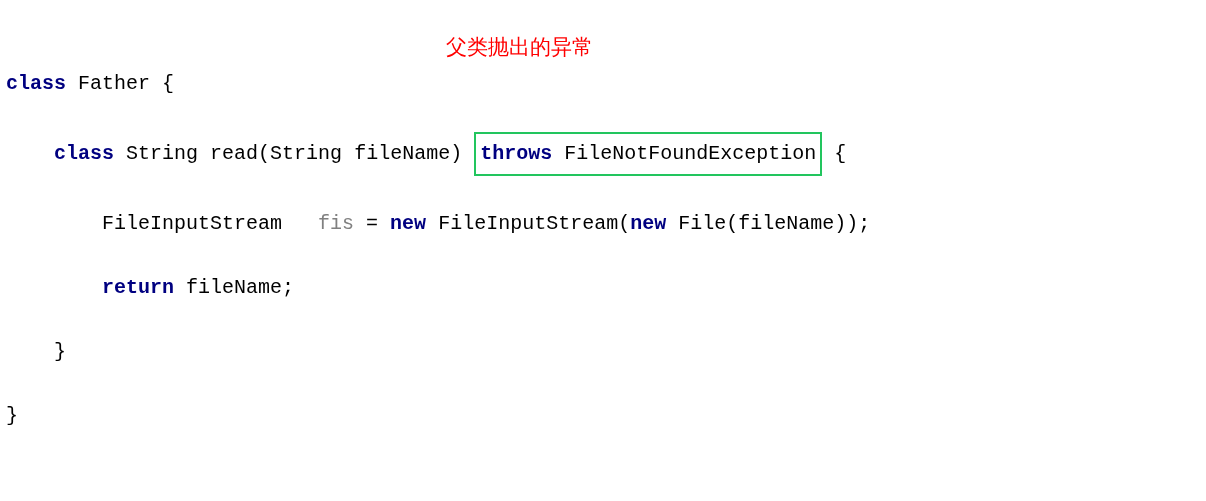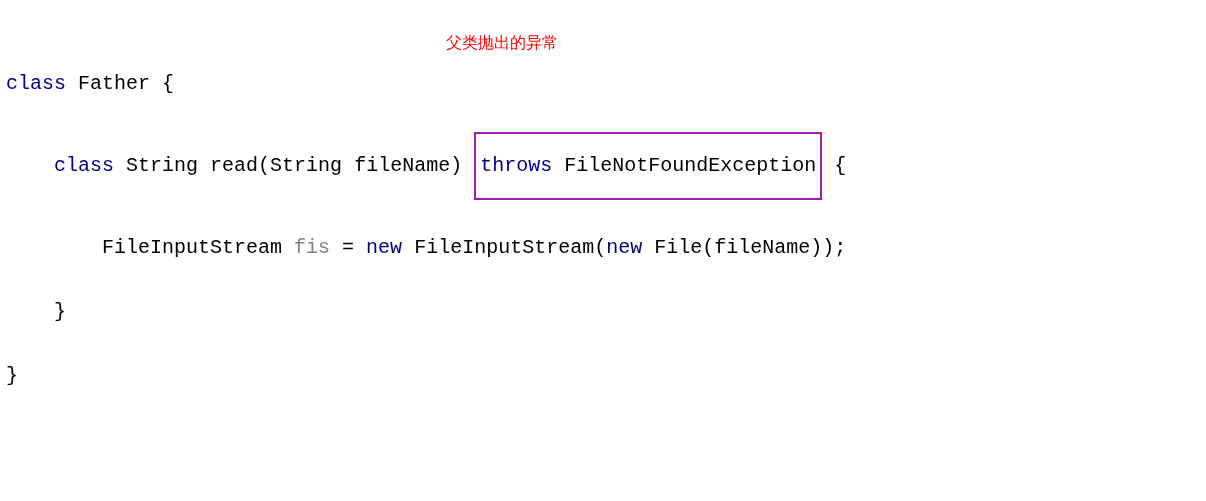--- a/index.html
+++ b/index.html
@@ -9,45 +9,46 @@
     font-family: "Courier New", Consolas, monospace;
     font-size: 20px;
     line-height: 1.6;
     color: #000000;
     width: 1206px;
   }
   .code-area {
     padding: 0 6px;
     white-space: pre;
   }
-  .kw { color: #000080; font-weight: normal; }
+  .kw { color: #000080; font-weight: bold; }
   .method-decl { color: #000000; }
-  .var-unused { color: #808080; }
+  .var-unused { color: #808080; margin-left: 24px; }
   .line { position: relative; }
   .highlight-box {
-    border: 2px solid #a21caf;
-    padding: 16px 4px;
+    border: 2px solid #22c55e;
+    padding: 4px 4px;
     display: inline-block;
   }
   .callout {
     position: absolute;
     color: #ff0000;
     font-family: "Microsoft YaHei", SimSun, sans-serif;
-    font-size: 16px;
+    font-size: 21px;
     white-space: nowrap;
   }
 </style>
 </head>
 <body>
 
 <div class="code-area">
 <div class="line"><span class="callout" style="left:440px;top:-2px;">父类抛出的异常</span>&nbsp;</div>
 <div class="line" style="margin-top:-28px;"><span class="kw">class</span> <span>Father</span> <span>{</span></div>
 <div class="line">    <span class="kw">class</span> <span>String</span> <span class="method-decl">read</span><span>(</span><span>String</span> <span>fileName</span><span>)</span> <span class="highlight-box"><span class="kw">throws</span> <span>FileNotFoundException</span></span> <span>{</span></div>
 <div class="line">        <span>FileInputStream</span> <span class="var-unused">fis</span><span> = </span><span class="kw">new</span> <span>FileInputStream</span><span>(</span><span class="kw">new</span> <span>File</span><span>(</span><span>fileName</span><span>)</span><span>)</span><span>;</span></div>
+<div class="line">        <span class="kw">return</span> <span>fileName</span><span>;</span></div>
 <div class="line">    <span>}</span></div>
 <div class="line"><span>}</span></div>
 <div class="line">&nbsp;</div>
 
 
 
 
 
 
 

